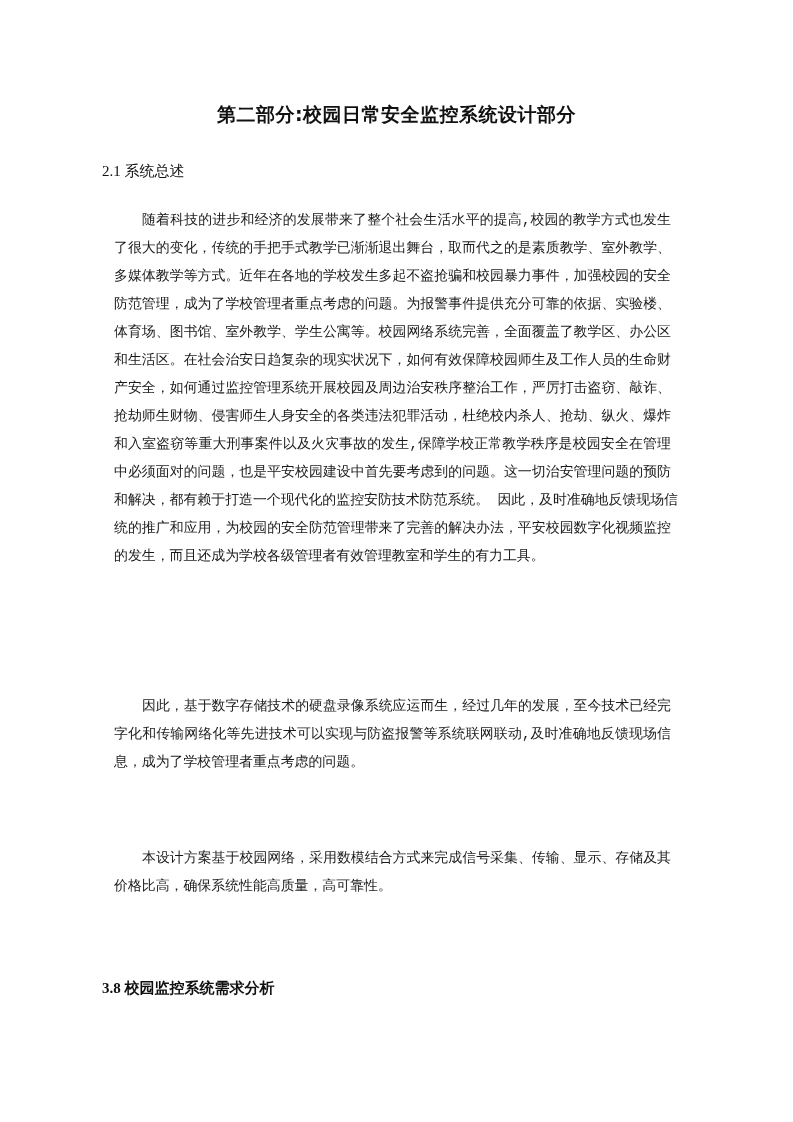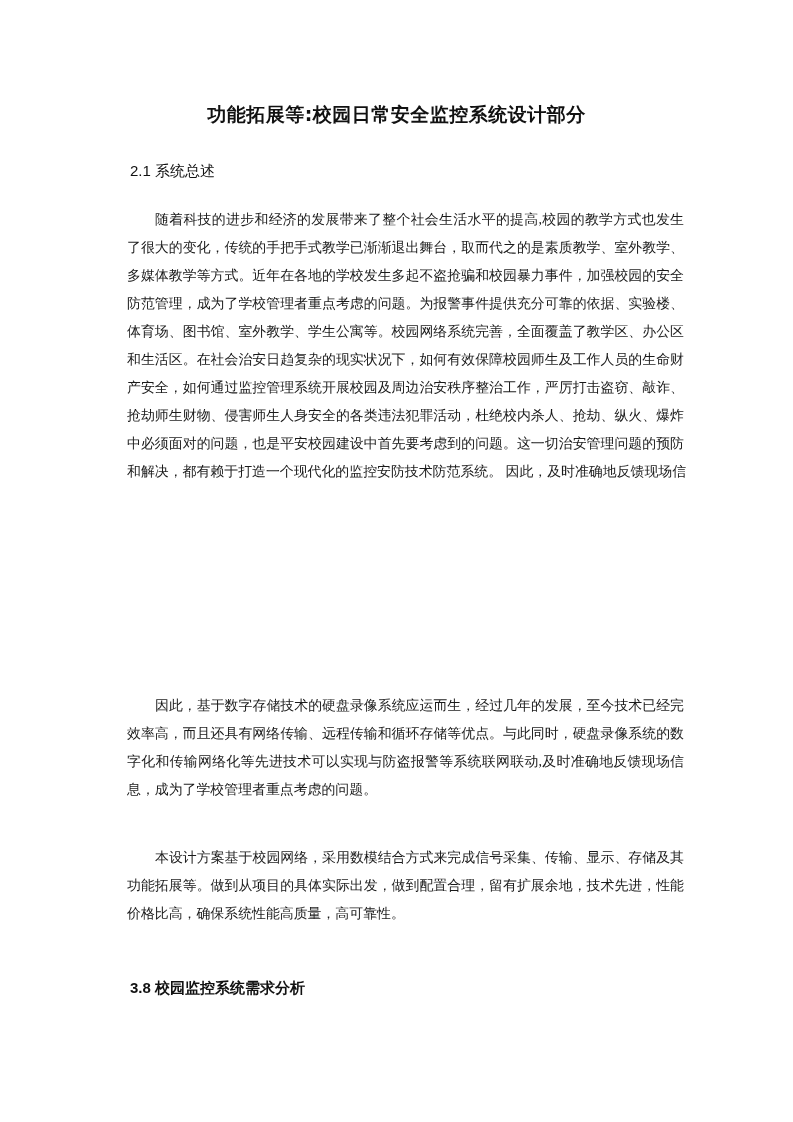--- a/index.html
+++ b/index.html
@@ -6,67 +6,68 @@
   body { width: 793px; height: 1122px; position: relative; overflow: hidden; }
   .page { position: absolute; left: 0; top: 0; width: 793px; height: 1122px; background: #fff; }
   .title {
     position: absolute; left: 0; width: 793px; top: 102px;
     text-align: center;
     font-family: "DejaVu Sans", sans-serif;
     font-weight: bold; font-size: 19px; color: #111;
     letter-spacing: 0.5px;
   }
   .h2 {
-    position: absolute; left: 130px;
-    font-family: Liberation Sans, sans-serif;
+    position: absolute; left: 102px;
+    font-family: Liberation Serif, serif;
     font-size: 15px; color: #111;
   }
   .h2.bold { font-weight: bold; }
   .para {
-    position: absolute; left: 127px; width: 557px;
-    font-family: Liberation Serif, serif;
+    position: absolute; left: 114px; width: 557px;
+    font-family: Liberation Mono, monospace;
     font-size: 13.9px; color: #1a1a1a;
     line-height: 28px;
     text-align: justify;
     text-indent: 28px;
   }
   .para .ln { display: block; text-indent: 0; white-space: nowrap; text-align-last: justify; }
   .para .ln.first { padding-left: 28px; }
   .para .ln.last { text-align-last: left; }
 </style>
 </head>
 <body>
 
 <div class="page">
 
-  <div class="title">功能拓展等:校园日常安全监控系统设计部分</div>
+  <div class="title">第二部分:校园日常安全监控系统设计部分</div>
 
   <div class="h2" style="top:162px;">2.1 系统总述</div>
 
   <div class="para" style="top:206px;">
     <span class="ln first">随着科技的进步和经济的发展带来了整个社会生活水平的提高,校园的教学方式也发生</span>
     <span class="ln">了很大的变化，传统的手把手式教学已渐渐退出舞台，取而代之的是素质教学、室外教学、</span>
     <span class="ln">多媒体教学等方式。近年在各地的学校发生多起不盗抢骗和校园暴力事件，加强校园的安全</span>
     <span class="ln">防范管理，成为了学校管理者重点考虑的问题。为报警事件提供充分可靠的依据、实验楼、</span>
     <span class="ln">体育场、图书馆、室外教学、学生公寓等。校园网络系统完善，全面覆盖了教学区、办公区</span>
     <span class="ln">和生活区。在社会治安日趋复杂的现实状况下，如何有效保障校园师生及工作人员的生命财</span>
     <span class="ln">产安全，如何通过监控管理系统开展校园及周边治安秩序整治工作，严厉打击盗窃、敲诈、</span>
     <span class="ln">抢劫师生财物、侵害师生人身安全的各类违法犯罪活动，杜绝校内杀人、抢劫、纵火、爆炸</span>
+    <span class="ln">和入室盗窃等重大刑事案件以及火灾事故的发生,保障学校正常教学秩序是校园安全在管理</span>
     <span class="ln">中必须面对的问题，也是平安校园建设中首先要考虑到的问题。这一切治安管理问题的预防</span>
     <span class="ln">和解决，都有赖于打造一个现代化的监控安防技术防范系统。 因此，及时准确地反馈现场信</span>
+    <span class="ln">统的推广和应用，为校园的安全防范管理带来了完善的解决办法，平安校园数字化视频监控</span>
+    <span class="ln last">的发生，而且还成为学校各级管理者有效管理教室和学生的有力工具。</span>
   </div>
 
   <div class="para" style="top:692px;">
     <span class="ln first">因此，基于数字存储技术的硬盘录像系统应运而生，经过几年的发展，至今技术已经完</span>
-    <span class="ln">效率高，而且还具有网络传输、远程传输和循环存储等优点。与此同时，硬盘录像系统的数</span>
     <span class="ln">字化和传输网络化等先进技术可以实现与防盗报警等系统联网联动,及时准确地反馈现场信</span>
     <span class="ln last">息，成为了学校管理者重点考虑的问题。</span>
   </div>
 
   <div class="para" style="top:844px;">
     <span class="ln first">本设计方案基于校园网络，采用数模结合方式来完成信号采集、传输、显示、存储及其</span>
-    <span class="ln">功能拓展等。做到从项目的具体实际出发，做到配置合理，留有扩展余地，技术先进，性能</span>
     <span class="ln last">价格比高，确保系统性能高质量，高可靠性。</span>
   </div>
 
   <div class="h2 bold" style="top:979px;">3.8 校园监控系统需求分析</div>
 
 </div>
 
 </body></html>

